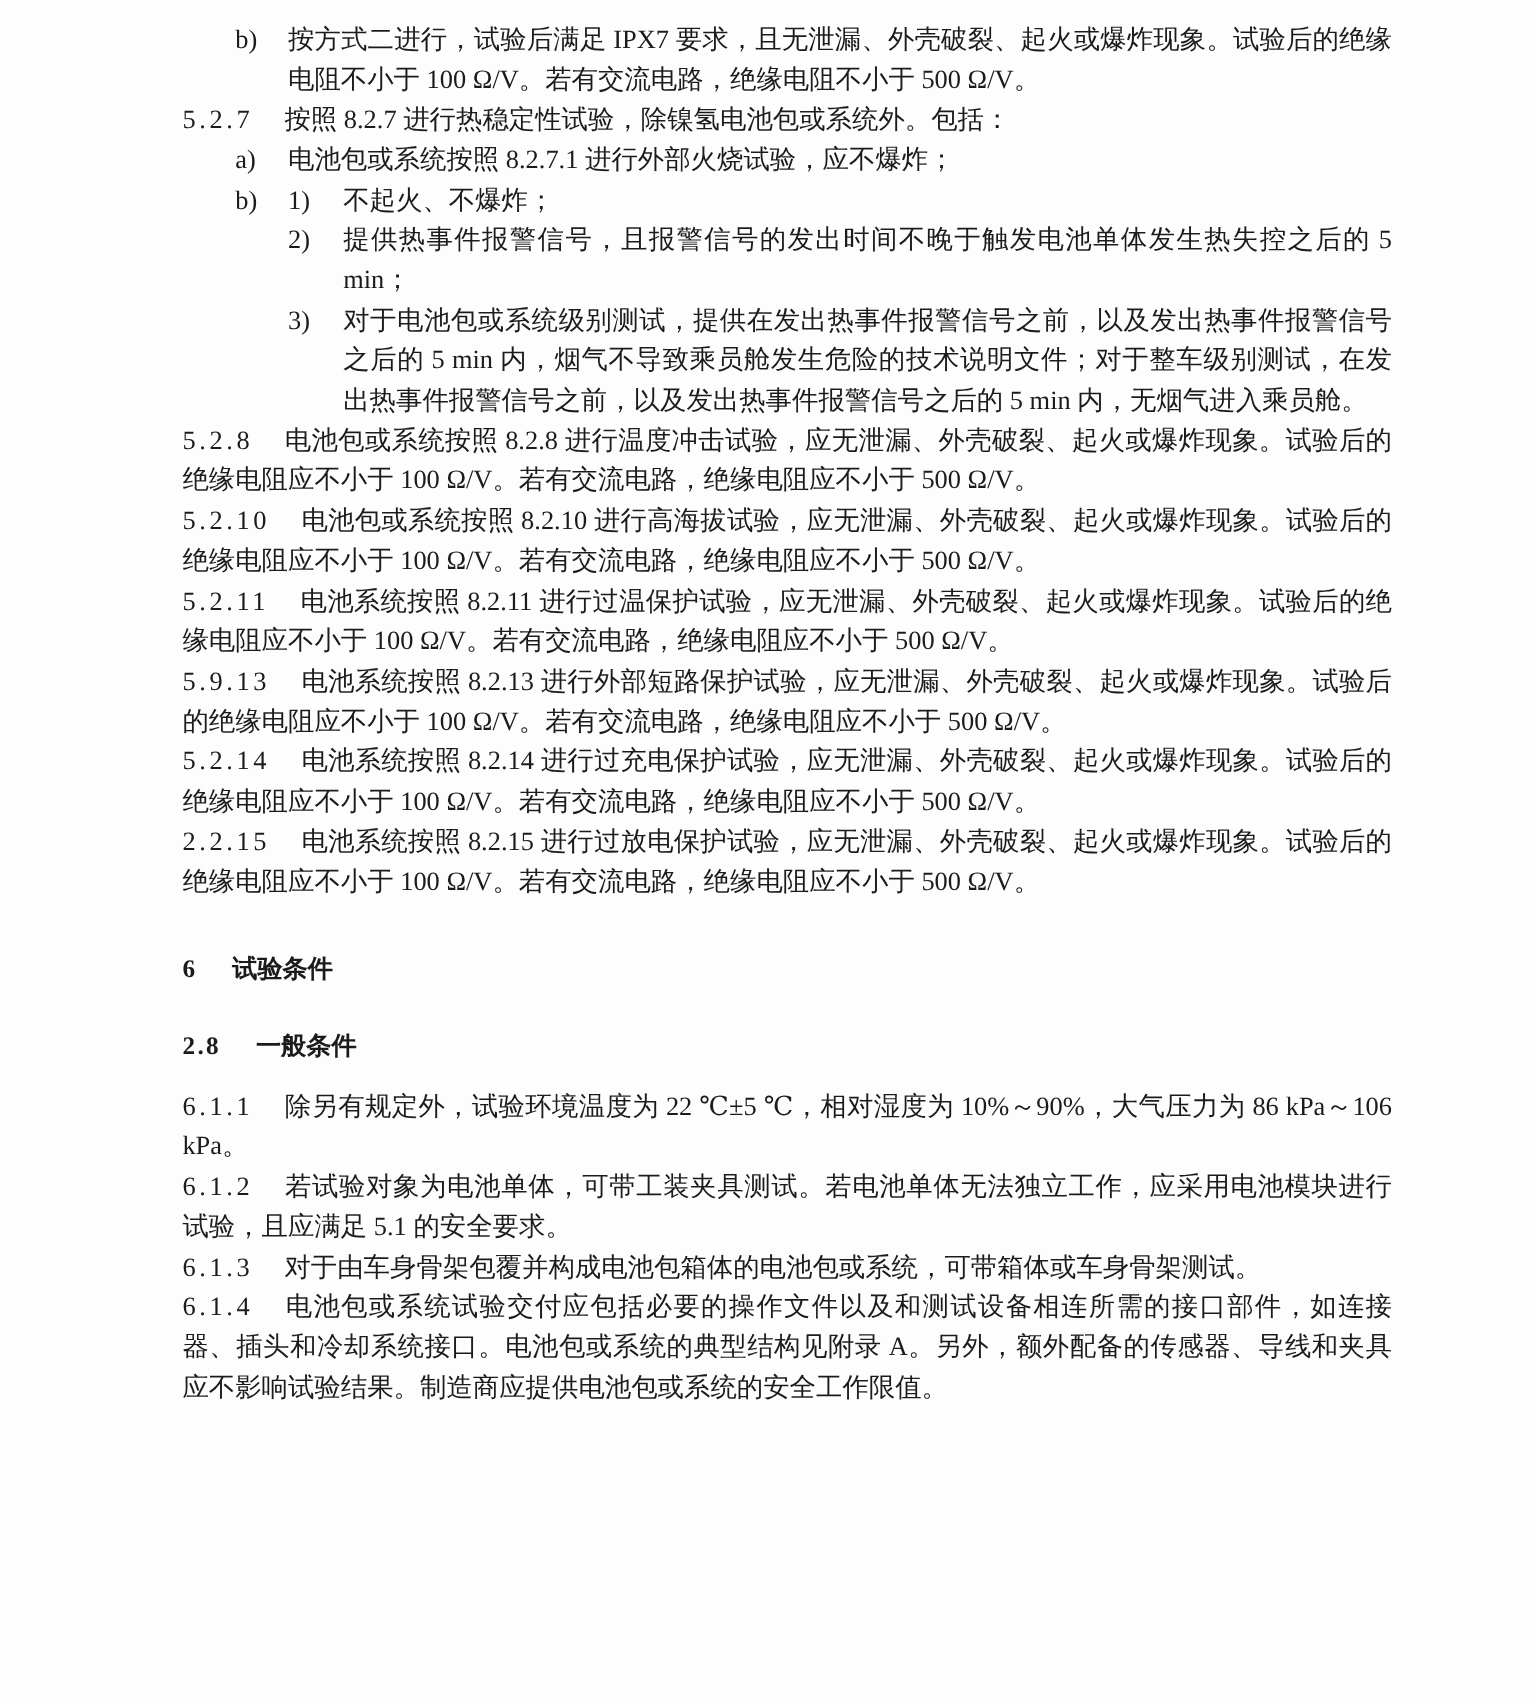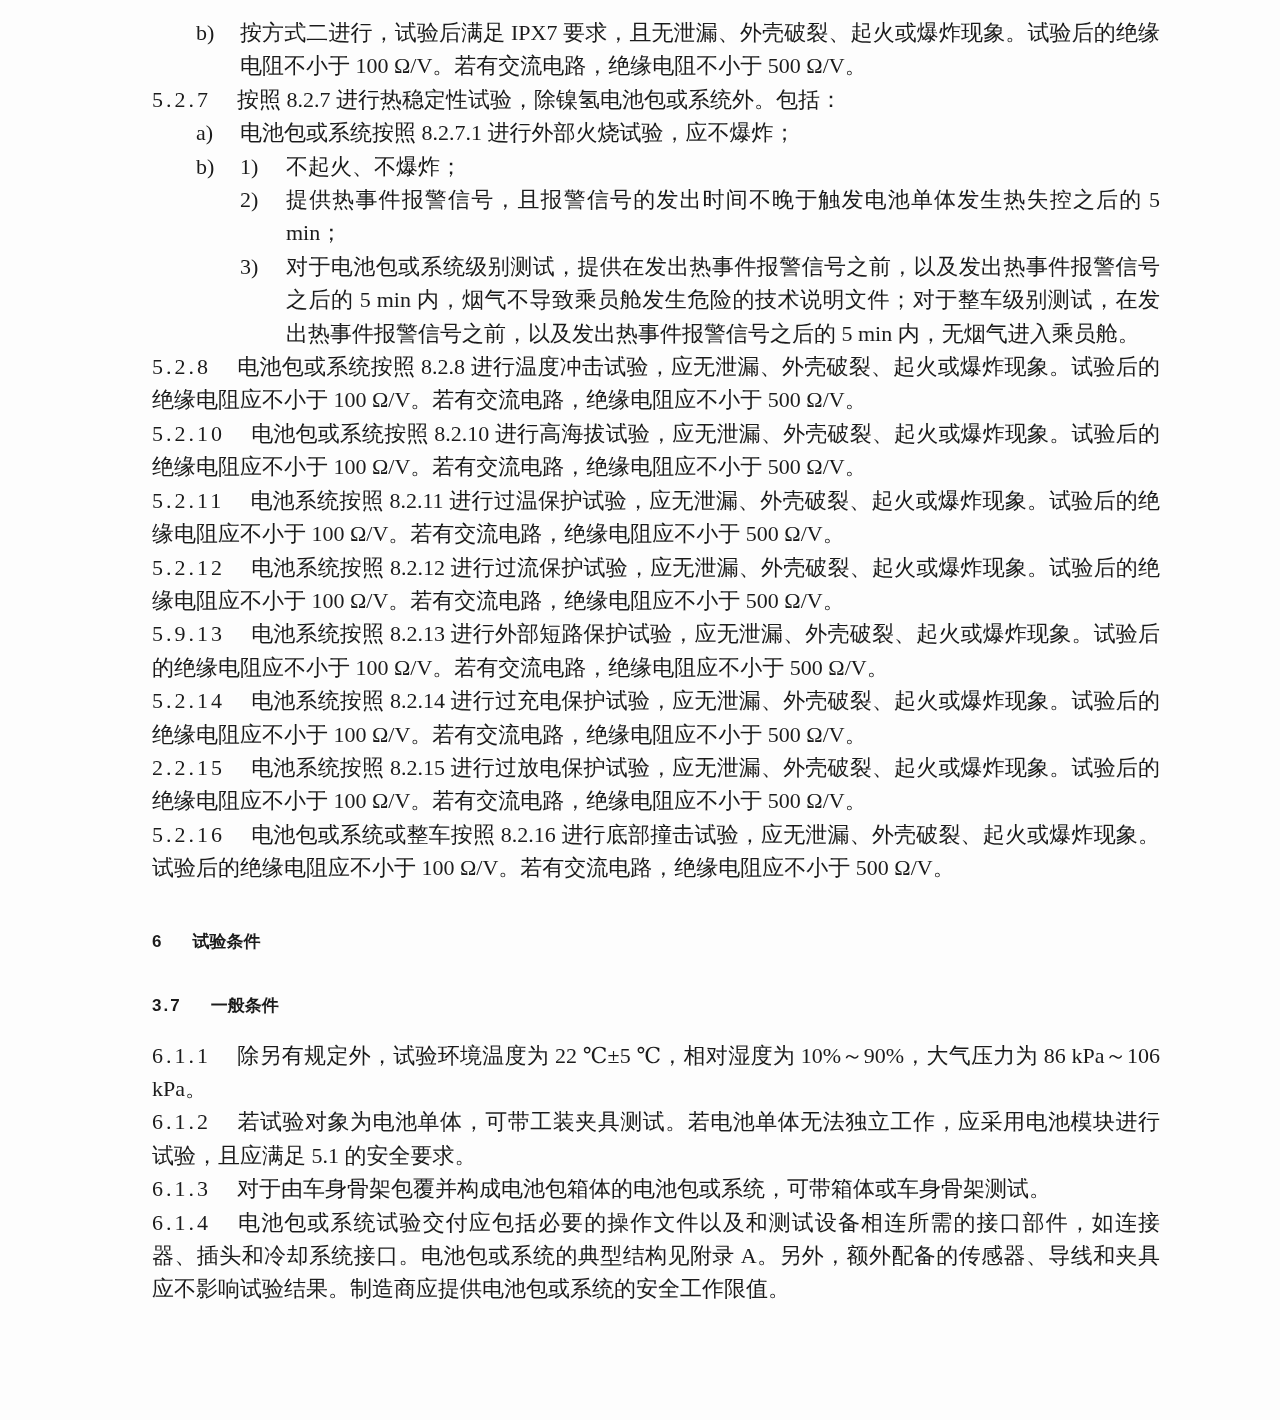--- a/index.html
+++ b/index.html
@@ -33,23 +33,23 @@
     white-space: nowrap;
   }
   .item {
     position: relative;
   }
   .lvl1 { padding-left: 88px; }
   .lvl1 > .marker { position: absolute; left: 44px; top: 0; }
   .lvl2 { padding-left: 134px; }
   .lvl2 > .marker { position: absolute; left: 88px; top: 0; }
   .heading {
-    font-family: Liberation Sans, sans-serif;
+    font-family: Liberation Serif, serif;
     font-weight: bold;
-    font-size: 17px;
+    font-size: 21px;
     line-height: 33px;
     margin: 0;
     text-align: left;
   }
   .h1 { margin-top: 40px; }
   .h2 { margin-top: 31px; margin-bottom: 17px; }
   .hnum { margin-right: 29px; letter-spacing: 2px; }
 </style>
 </head>
 <body>
@@ -95,46 +95,40 @@
 
 
   <p class="para">
     <span class="num">5.2.10</span><span class="txt">电池包或系统按照 8.2.10 进行高海拔试验，应无泄漏、外壳破裂、起火或爆炸现象。试验后的绝缘电阻应不小于 100 Ω/V。若有交流电路，绝缘电阻应不小于 500 Ω/V。</span>
   </p>
 
   <p class="para">
     <span class="num">5.2.11</span><span class="txt">电池系统按照 8.2.11 进行过温保护试验，应无泄漏、外壳破裂、起火或爆炸现象。试验后的绝缘电阻应不小于 100 Ω/V。若有交流电路，绝缘电阻应不小于 500 Ω/V。</span>
   </p>
 
-  <p class="para">
-    <span class="num">5.2.12</span><span class="txt">电池系统按照 8.2.12 进行过流保护试验，应无泄漏、外壳破裂、起火或爆炸现象。试验后的绝缘电阻应不小于 100 Ω/V。若有交流电路，绝缘电阻应不小于 500 Ω/V。</span>
-  </p>
 
   <p class="para">
     <span class="num">5.9.13</span><span class="txt">电池系统按照 8.2.13 进行外部短路保护试验，应无泄漏、外壳破裂、起火或爆炸现象。试验后的绝缘电阻应不小于 100 Ω/V。若有交流电路，绝缘电阻应不小于 500 Ω/V。</span>
   </p>
 
   <p class="para">
     <span class="num">5.2.14</span><span class="txt">电池系统按照 8.2.14 进行过充电保护试验，应无泄漏、外壳破裂、起火或爆炸现象。试验后的绝缘电阻应不小于 100 Ω/V。若有交流电路，绝缘电阻应不小于 500 Ω/V。</span>
   </p>
 
   <p class="para">
     <span class="num">2.2.15</span><span class="txt">电池系统按照 8.2.15 进行过放电保护试验，应无泄漏、外壳破裂、起火或爆炸现象。试验后的绝缘电阻应不小于 100 Ω/V。若有交流电路，绝缘电阻应不小于 500 Ω/V。</span>
   </p>
 
-  <p class="para">
-    <span class="num">5.2.16</span><span class="txt">电池包或系统或整车按照 8.2.16 进行底部撞击试验，应无泄漏、外壳破裂、起火或爆炸现象。试验后的绝缘电阻应不小于 100 Ω/V。若有交流电路，绝缘电阻应不小于 500 Ω/V。</span>
-  </p>
 
   <div class="heading h1">
     <span class="hnum">6</span><span>试验条件</span>
   </div>
 
   <div class="heading h2">
-    <span class="hnum">3.7</span><span>一般条件</span>
+    <span class="hnum">2.8</span><span>一般条件</span>
   </div>
 
   <p class="para">
     <span class="num">6.1.1</span><span class="txt">除另有规定外，试验环境温度为 22 ℃±5 ℃，相对湿度为 10%～90%，大气压力为 86 kPa～106 kPa。</span>
   </p>
 
   <p class="para">
     <span class="num">6.1.2</span><span class="txt">若试验对象为电池单体，可带工装夹具测试。若电池单体无法独立工作，应采用电池模块进行试验，且应满足 5.1 的安全要求。</span>
   </p>
 

